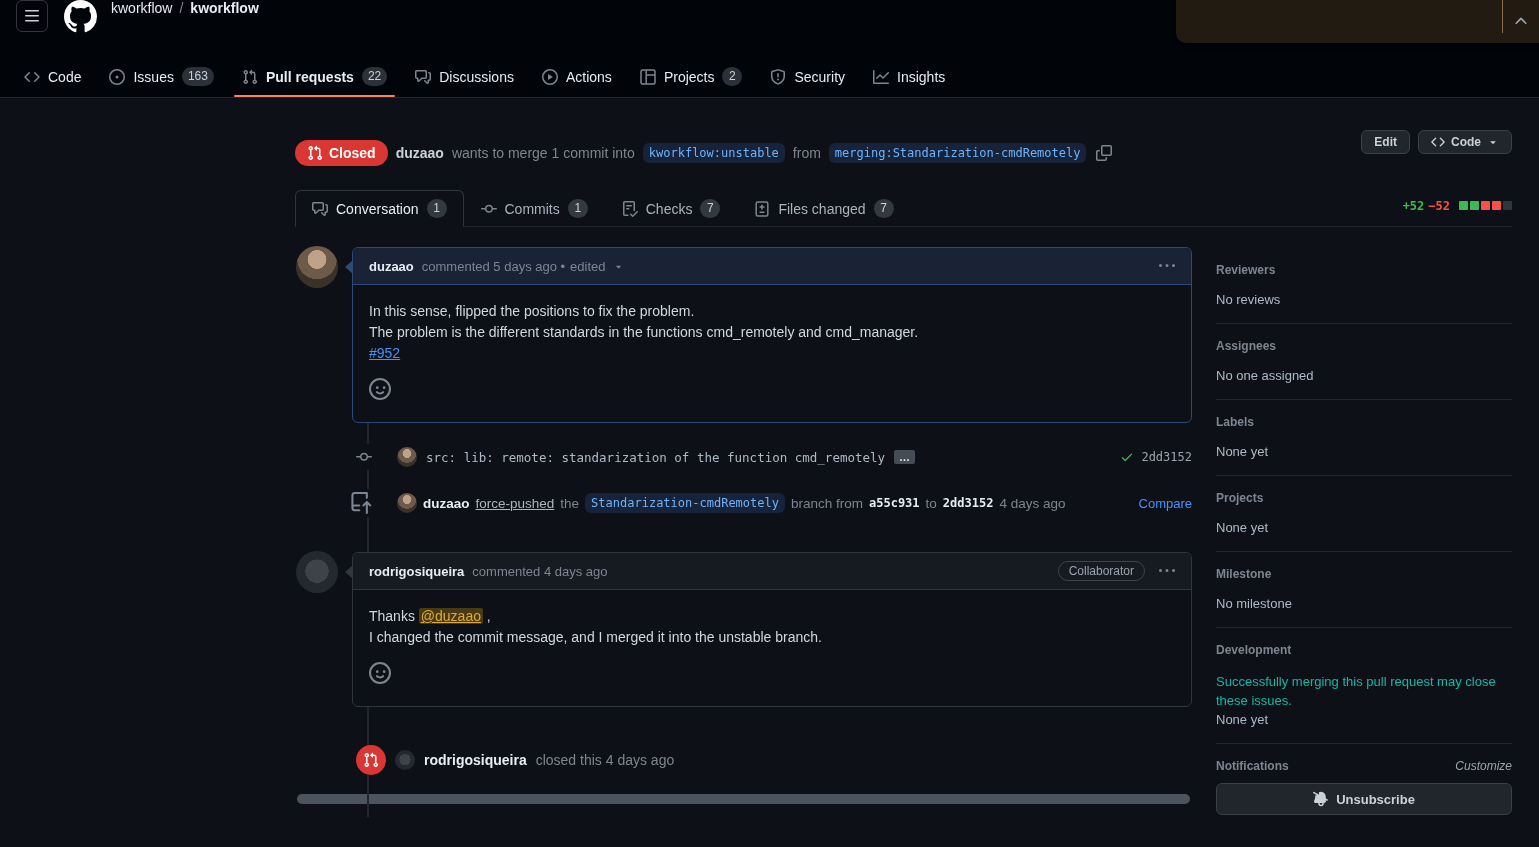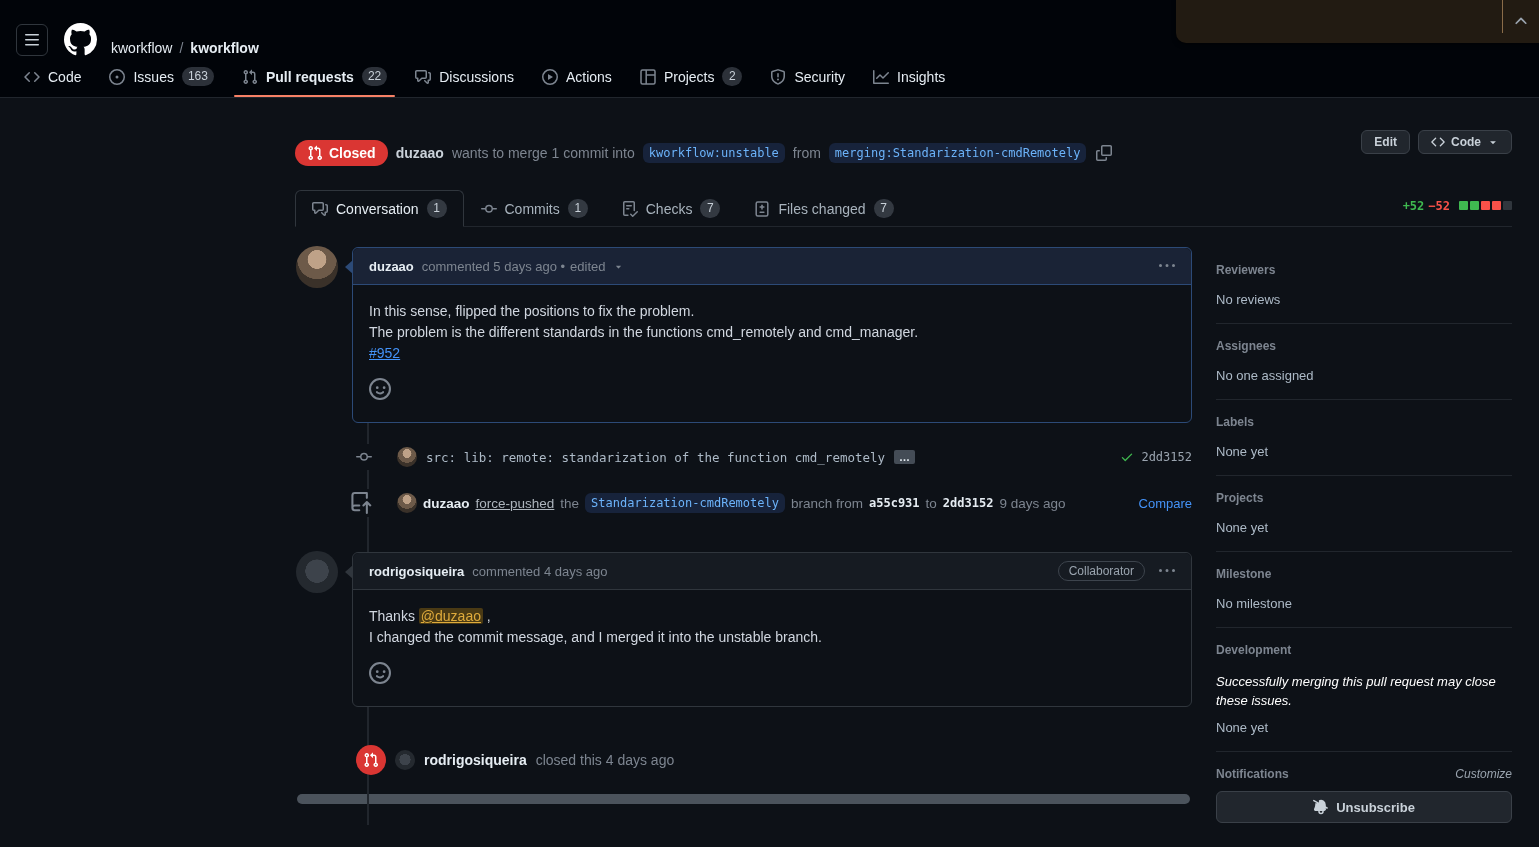--- a/index.html
+++ b/index.html
@@ -1,21 +1,21 @@
 <!DOCTYPE html>
 <html><head>
 <meta charset="utf-8">
 <style>
   * { margin:0; padding:0; box-sizing:border-box; }
   html,body { width:1539px; height:847px; overflow:hidden; }
   body { background:#0d1117; font-family:"Liberation Sans", sans-serif; color:#c9d1d9; position:relative; }
   svg { display:block; }
 
   
-  .app-header { background:#010409; height:56px; display:flex; align-items:flex-end; padding:0 16px; }
+  .app-header { background:#010409; height:56px; display:flex; align-items:flex-start; padding:0 16px; }
   .hamburger-btn { width:32px; height:32px; border:1px solid #30363d; border-radius:6px; background:transparent;
                    display:flex; align-items:center; justify-content:center; cursor:pointer; }
   .gh-logo { margin-left:16px; }
   .breadcrumb { margin-left:14px; font-size:14px; color:#e6edf3; display:flex; align-items:center; gap:7px; }
   .breadcrumb .sep { color:#7d8590; }
   .breadcrumb .repo { font-weight:700; }
 
   
   .find-bar { position:absolute; top:0; left:1176px; width:363px; height:43px; background:#221b12;
               border-radius:0 0 0 10px; z-index:60; box-shadow:0 2px 4px rgba(0,0,0,.5); }
@@ -109,21 +109,21 @@
                    justify-content:center; color:#fff; z-index:1; }
   .closed-event .author { color:#e6edf3; font-weight:700; }
   .hbar { margin:19px 0 0 2px; width:893px; height:10px; background:#4b535c; border-radius:6px; }
 
   
   .sidebar { width:296px; font-size:13px; }
   .side-section { padding:15px 0 16px; border-bottom:1px solid #21262d; }
   .side-section:first-child { padding-top:18px; }
   .side-title { font-size:12px; font-weight:700; color:#7d8590; margin-bottom:15px; }
   .side-value { font-size:13px; color:#adbac7; }
-  .side-desc { font-size:13px; color:#ffffff; line-height:19px; margin-bottom:10px; width:290px;font-style:italic; }
+  .side-desc { font-size:13px; color:#14b8a6; line-height:19px; margin-bottom:2px; width:290px; }
   .notif-head { display:flex; align-items:center; justify-content:space-between; margin-bottom:10px; }
   .customize-link { font-size:12px; color:#9aa4af; cursor:pointer; font-weight:400;font-style:italic; }
   .unsub-btn { width:100%; height:32px; background:#21262d; border:1px solid #3a4048; border-radius:6px;
                color:#c9d1d9; font-size:13px; font-weight:600; display:flex; align-items:center; justify-content:center;
                gap:7px; cursor:pointer; }
 </style>
 </head>
 <body>
 
 <div class="app-header">
@@ -382,21 +382,21 @@
           </span>
         <span class="mini-avatar av-duzaao"></span>
         <span class="author">duzaao</span>
         <span class="push-verb">force-pushed</span>
         <span>the</span>
         <span class="ref-label">Standarization-cmdRemotely</span>
         <span>branch from</span>
         <span class="sha-b">a55c931</span>
         <span>to</span>
         <span class="sha-b">2dd3152</span>
-        <span>9 days ago</span>
+        <span>4 days ago</span>
         <span class="compare-link">Compare</span>
       </div>
 
       <div class="comment" style="margin-top:39px;">
         <span class="big-avatar av-rodrigo"></span>
         <span class="caret"></span>
         <div class="comment-header">
           <span class="author">rodrigosiqueira</span>
           <span>commented 4 days ago</span>
           <span class="hdr-right">

